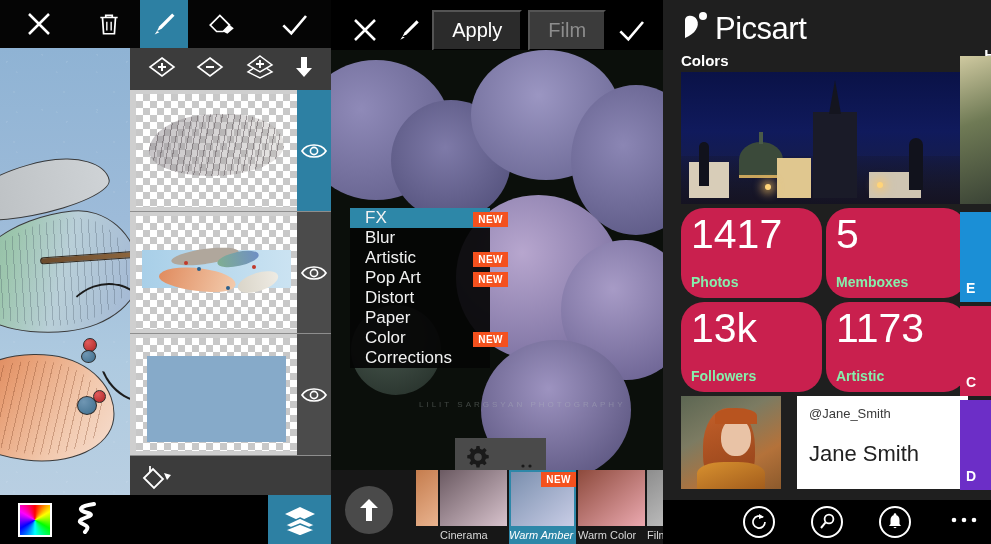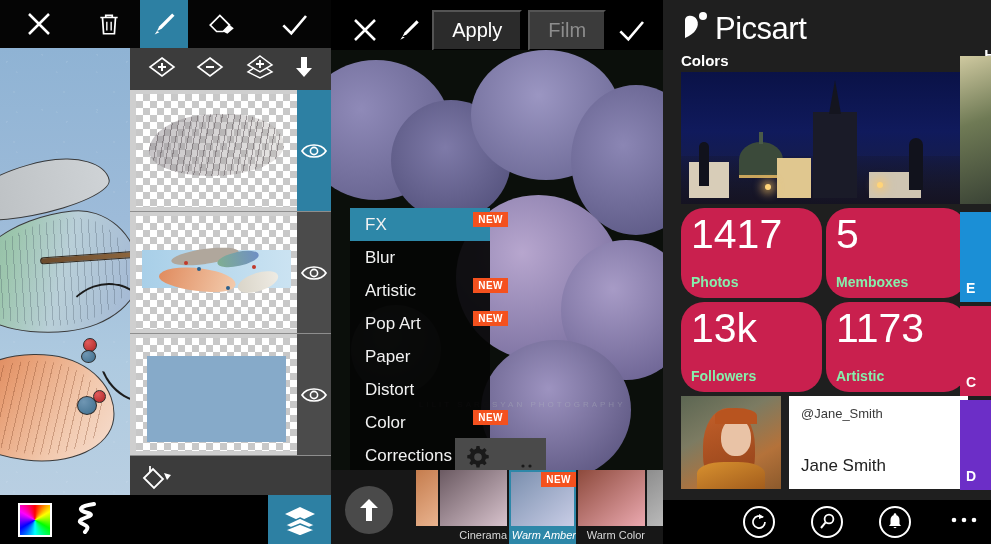--- a/index.html
+++ b/index.html
@@ -108,35 +108,35 @@
   .panel2 { position:relative; width:332px; height:544px; background:#0d0d0d; overflow:hidden; }
   .p2-topbar{ height:60px; background:#000; display:flex; align-items:center; gap:6px; padding:0 14px; }
   .btn-apply{ background:#2b2b2b; color:#fff; font-size:20px; padding:7px 18px; }
   .btn-reset{ background:#3b3b3b; color:#8d8d8d; font-size:20px; padding:7px 18px; }
   .p2-photo{ position:absolute; top:50px; left:0; width:332px; height:420px;
              background:#0b0f0b; }
   .p2-photo .hyd { position:absolute; border-radius:50%; }
   .wm { position:absolute; left:88px; top:350px; color:rgba(190,200,195,.30); font-size:8px;
         letter-spacing:3px; white-space:nowrap; }
   .fxmenu{ position:absolute; left:19px; top:208px; width:140px; background:rgba(5,5,5,.93); }
-  .fx-item{ position:relative; height:33px; display:flex; align-items:center; padding-left:15px;
+  .fx-item{ position:relative; height:20px; display:flex; align-items:center; padding-left:15px;
             color:#f2f2f2; font-size:17px; }
   .fx-item.sel{ background:#2d87a8; }
   .badge-new{ position:absolute; right:-18px; top:4px; background:#f4511e; color:#fff;
               font-size:10px; font-weight:bold; padding:2px 5px; letter-spacing:.5px; }
   .gear-panel{ position:absolute; left:124px; top:438px; width:91px; height:43px; background:#4a4a4a; }
   .p2-strip{ position:absolute; bottom:0; left:0; width:332px; height:74px; background:#171717;
              display:flex; align-items:flex-end; }
   .upbtn{ position:absolute; left:14px; bottom:10px; width:48px; height:48px; border-radius:50%;
           background:#4a4a4a; display:flex; align-items:center; justify-content:center; }
   .thumbs{ position:absolute; left:85px; bottom:0; display:flex; height:74px; }
   .thumb{ position:relative; width:67px; height:74px; margin-right:2px; }
   .thumb .img{ position:absolute; inset:0 0 18px 0; }
   .thumb .cap{ position:absolute; bottom:0; left:0; right:0; height:18px; color:#d8d8d8;
-               font-size:11px; text-align:right; line-height:18px; overflow:hidden; white-space:nowrap; }
+               font-size:11px; text-align:left; line-height:18px; overflow:hidden; white-space:nowrap; }
   .thumb.sel{ background:#2d87a8; }
   .thumb.sel .cap{ color:#fff;font-style:italic; }
   .thumb .badge-new{ right:0; top:2px; }
 
   
   .panel3{ position:relative; width:328px; height:544px; background:#1f1f1f; overflow:hidden; }
   .p3-logo{ display:flex; align-items:flex-end; gap:4px; padding:10px 0 0 18px; }
   .p3-title{ color:#fff; font-size:31px; letter-spacing:-.5px; line-height:1; }
   .p3-sub{ color:#fff; font-size:15px; font-weight:bold; padding:8px 0 0 18px; }
   .p3-sub2{ position:absolute; right:-4px; top:46px; color:#fff; font-size:15px; font-weight:bold; }
@@ -144,23 +144,23 @@
   .hero{ width:283px; height:132px; background:linear-gradient(180deg,#0a1247 0%,#101a5c 45%,#1b1f3a 100%);
          position:relative; overflow:hidden; }
   .tiles{ display:flex; flex-wrap:wrap; gap:4px; margin-top:4px; width:287px; }
   .tile{ width:141px; height:90px; background:#c9204e; position:relative;border-radius:23px; }
   .tile .num{ position:absolute; left:10px; top:6px; color:#fff; font-size:41px; line-height:1; }
   .tile .lbl{ position:absolute; left:10px; bottom:8px; color:#86efac; font-size:14px; font-weight:bold; }
   .profcard{ display:flex; margin-top:4px; width:287px; }
   .avatar{ width:100px; height:93px;
            background:linear-gradient(150deg,#5c6652 0%,#7c7b62 35%,#b4723a 70%,#8c5a2c 100%);
            position:relative; overflow:hidden; }
-  .namecard{ flex:1; margin-left:8px; background:#fff; position:relative; }
+  .namecard{ flex:1; margin-left:16px; background:#fff; position:relative; }
   .handle{ position:absolute; left:12px; top:10px; color:#3a3a3a; font-size:13px; }
-  .fullname{ position:absolute; left:12px; top:60px; color:#222; font-size:17px; }
+  .fullname{ position:absolute; left:12px; top:45px; color:#222; font-size:22px; }
   .p3-appbar{ position:absolute; bottom:0; left:0; width:328px; height:44px; background:#000;
               display:flex; align-items:center; justify-content:center; gap:36px; }
   .circ{ width:32px; height:32px; border:2px solid #fff; border-radius:50%;
          display:flex; align-items:center; justify-content:center; }
   .dots{ position:absolute; right:14px; top:8px; color:#fff; font-size:18px; letter-spacing:2px; }
 
   
   .peek{ position:absolute; right:0; top:0; width:31px; height:544px; }
   .peek .ph{ position:absolute; top:56px; left:0; width:31px; height:148px;
              background:linear-gradient(160deg,#cfc9a0,#6f7a55 45%,#3b4436); }
@@ -368,24 +368,24 @@
       </div>
       <div class="fx-item">
         <span>Artistic</span>
         <span class="badge-new">NEW</span>
       </div>
       <div class="fx-item">
         <span>Pop Art</span>
         <span class="badge-new">NEW</span>
       </div>
       <div class="fx-item">
+        <span>Distort</span>
+      </div>
+      <div class="fx-item">
         <span>Paper</span>
-      </div>
-      <div class="fx-item">
-        <span>Distort</span>
       </div>
       <div class="fx-item">
         <span>Color</span>
         <span class="badge-new">NEW</span>
       </div>
       <div class="fx-item">
         <span>Corrections</span>
       </div>
     </div>
 

